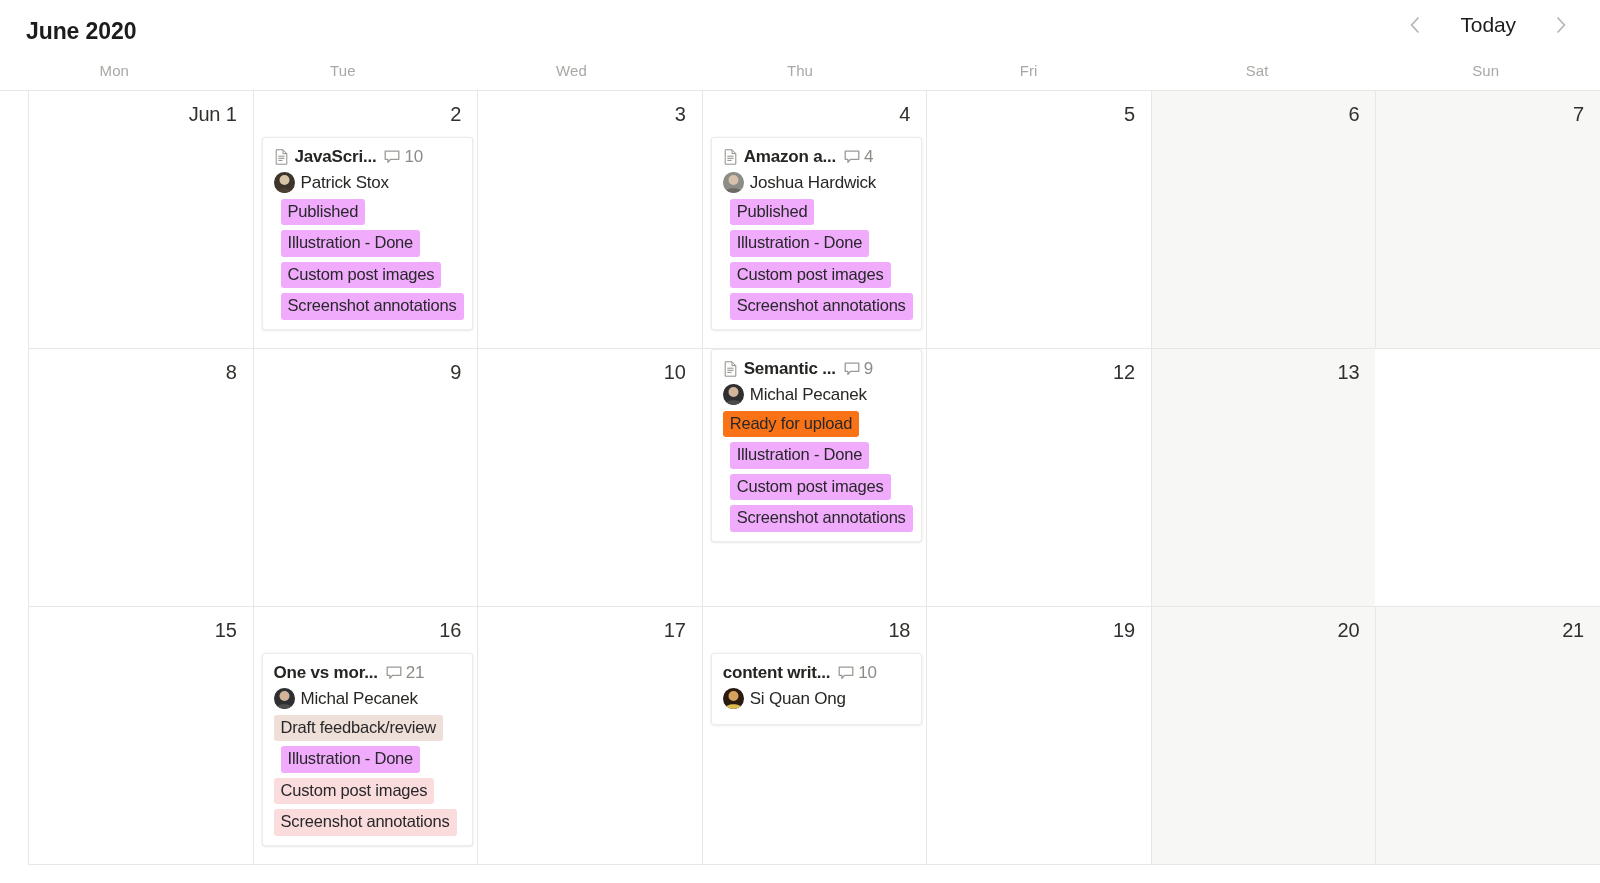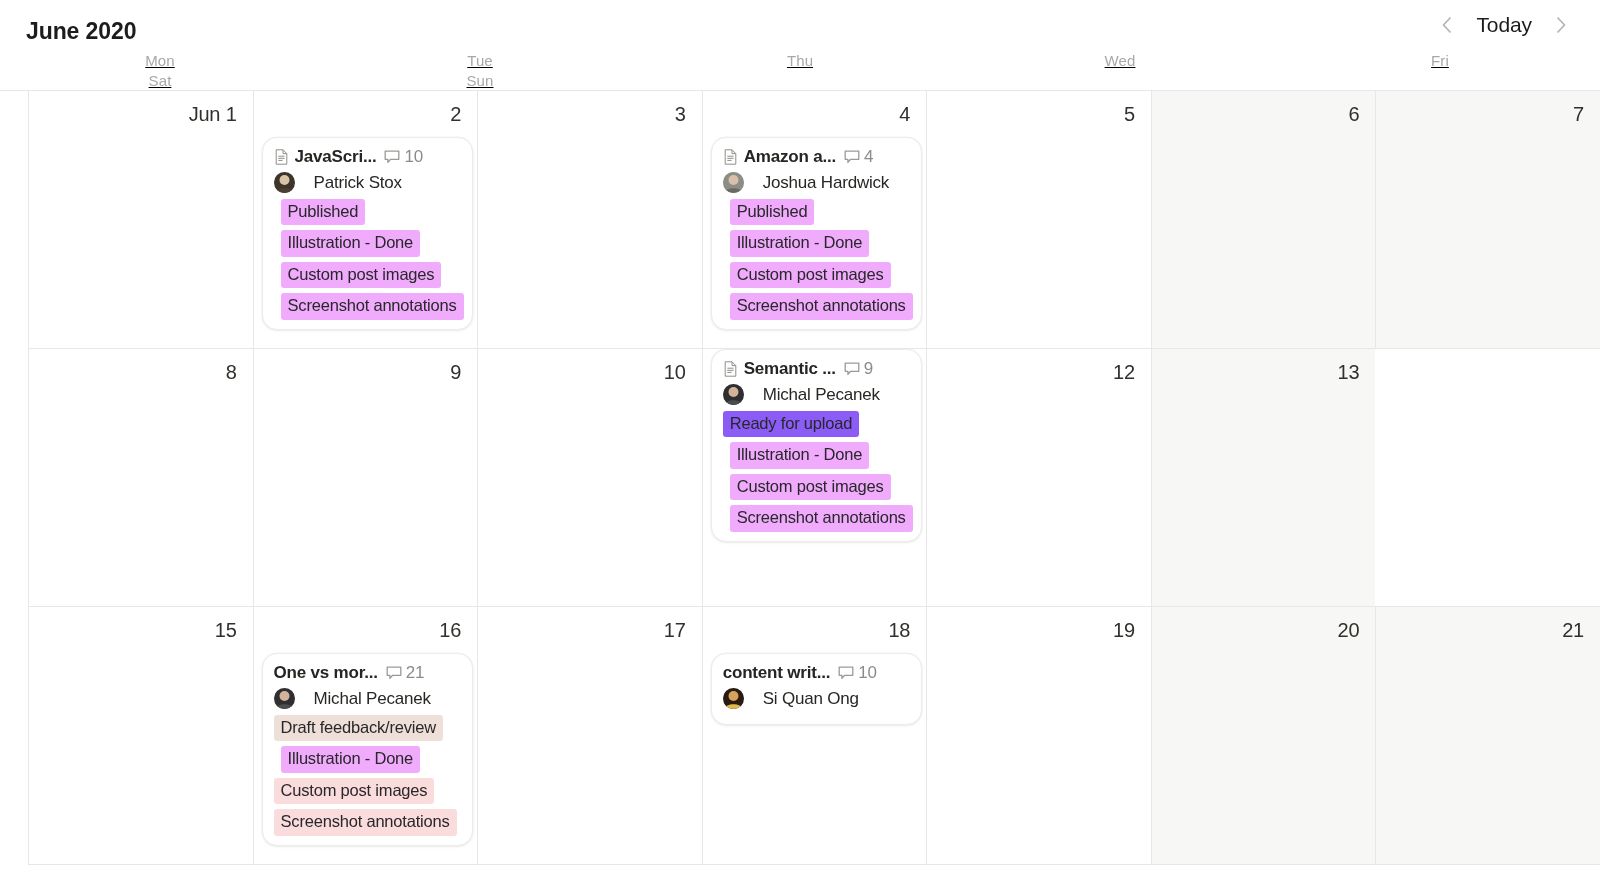--- a/index.html
+++ b/index.html
@@ -25,21 +25,21 @@
   .month-title {
     font-size: 23px;
     font-weight: bold;
     color: #1c1c1c;
     letter-spacing: -0.1px;
     margin-top: 12px;
   }
   .nav-group {
     display: flex;
     align-items: center;
-    gap: 4px;
+    gap: 20px;
   }
   .nav-arrow {
     width: 34px;
     height: 34px;
     display: flex;
     align-items: center;
     justify-content: center;
     cursor: pointer;
     color: #b4b4b2;
   }
@@ -48,23 +48,22 @@
     font-size: 21px;
     color: #1c1c1c;
     padding: 0 8px;
     cursor: pointer;
     letter-spacing: -0.1px;
   }
 
   
   .weekday-row {
     display: grid;
-    grid-template-columns: repeat(5, 1fr);
+    grid-template-columns: repeat(7, 1fr);
     height: 40px;
-    text-decoration: underline;
   }
   .weekday {
     display: flex;
     align-items: center;
     justify-content: center;
     font-size: 15px;
     color: #a8a8a4;
     letter-spacing: 0.1px;
   }
 
@@ -115,21 +114,21 @@
     align-items: center;
     justify-content: center;
     font-size: 20px;
     letter-spacing: -0.2px;
   }
 
   
   .event-card {
     background: #ffffff;
     border: 1px solid #ececeb;
-    border-radius: 15px;
+    border-radius: 3px;
     box-shadow: 0 1px 3px rgba(15,15,15,0.07), 0 0 0 0.5px rgba(15,15,15,0.03);
     padding: 9px 0 9px 0;
     width: calc(100% + 8px);
     margin-left: -2px;
     overflow: hidden;
     cursor: pointer;
   }
   .card-title-row {
     display: flex;
     align-items: center;
@@ -164,21 +163,21 @@
   .comment-icon { width: 16px; height: 16px; display: block; }
   .comment-count {
     font-size: 17px;
     color: #8c8c87;
     letter-spacing: -0.2px;
   }
 
   .card-person-row {
     display: flex;
     align-items: center;
-    gap: 19px;
+    gap: 6px;
     padding: 0 11px;
     white-space: nowrap;
     margin-bottom: 6px;
   }
   .avatar {
     width: 21px;
     height: 21px;
     border-radius: 50%;
     flex: 0 0 auto;
     overflow: hidden;
@@ -199,21 +198,21 @@
     color: #28272a;
     border-radius: 3px;
     padding: 3px 7px 4px 7px;
     margin: 0 0 5px 11px;
     white-space: nowrap;
     letter-spacing: -0.2px;
     line-height: 1.18;
   }
   .tag:last-child { margin-bottom: 0; }
   .tag.green  { background: #f0abfc; margin-left: 18px; }
-  .tag.pink   { background: #8b5cf6; }
+  .tag.pink   { background: #f97316; }
   .tag.red    { background: #fbdcdc; }
   .tag.brown  { background: #eedfd8; }
 </style>
 </head>
 <body>
 
 <div class="cal-header">
   <div class="month-title">June 2020</div>
   <div class="nav-group">
     <div class="nav-arrow">
@@ -226,22 +225,22 @@
       <svg width="16" height="22" viewBox="0 0 16 22" fill="none">
         <path d="M5 4 L11.5 11 L5 18" stroke="#b4b4b2" stroke-width="1.7" stroke-linecap="round" stroke-linejoin="round"></path>
       </svg>
     </div>
   </div>
 </div>
 
 <div class="weekday-row" id="weekday-row">
     <div class="weekday">Mon</div>
     <div class="weekday">Tue</div>
+    <div class="weekday">Wed</div>
     <div class="weekday">Thu</div>
-    <div class="weekday">Wed</div>
     <div class="weekday">Fri</div>
     <div class="weekday">Sat</div>
     <div class="weekday">Sun</div>
   </div>
 
 <div class="cal-grid" id="cal-grid">
     <div class="week-row">
       <div class="day-cell">
         <div class="day-number">Jun 1</div>
       </div>

